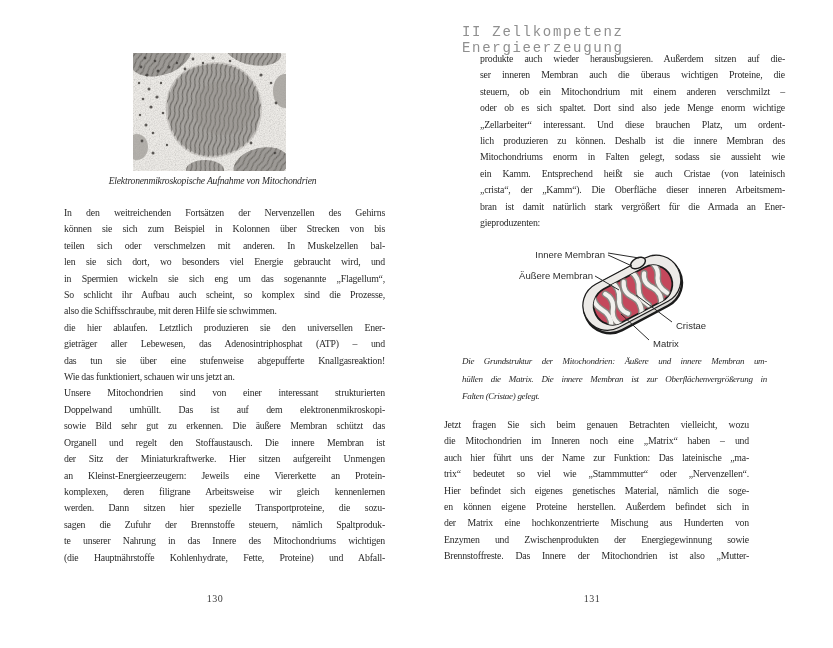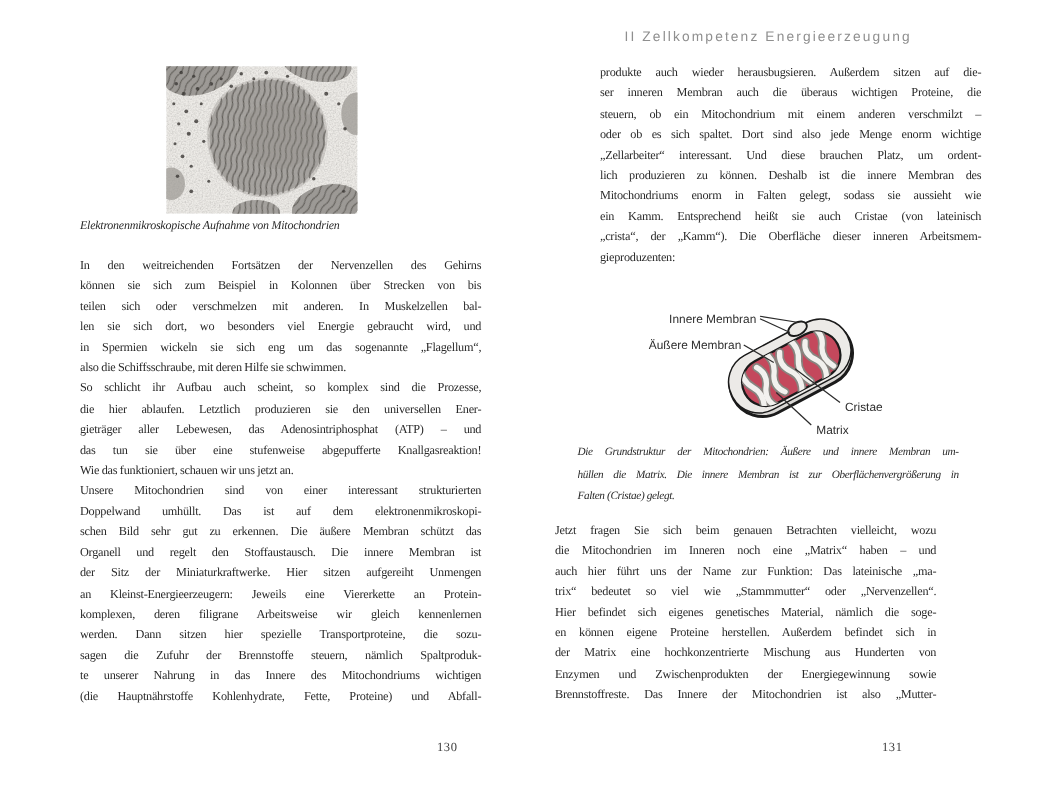--- a/index.html
+++ b/index.html
@@ -12,24 +12,24 @@
   .body-text { font-size:9.8px; line-height:16.4px; letter-spacing:-0.2px;
                word-spacing:-0.2px; color:#2a2a2a; }
   .tline { text-align:justify; text-align-last:justify; -moz-text-align-last:justify; }
   .tline.short { text-align-last:left; -moz-text-align-last:left; }
 
   .caption { font-style:italic; font-size:9px; letter-spacing:-0.3px;
              line-height:17.6px; color:#2a2a2a; }
   .caption-single { font-style:italic; font-size:9.6px; letter-spacing:-0.2px;
                     line-height:16px; color:#2a2a2a; }
 
-  .running-header { font-family:Liberation Sans, sans-serif; font-size:11px;
-                    letter-spacing:1.7px; color:#8f8f8f; text-align:center; }
-
-  .page-number { font-size:10px; color:#3c3c3c; text-align:right; letter-spacing:0.5px; }
+  .running-header { font-family:Liberation Mono, monospace; font-size:14px;
+                    letter-spacing:1.7px; color:#8f8f8f; text-align:left; }
+
+  .page-number { font-size:10px; color:#3c3c3c; text-align:center; letter-spacing:0.5px; }
 
   .diagram-label { font-family:"Liberation Sans", sans-serif; font-size:9.5px; fill:#2d2d2d; }
 </style>
 </head>
 <body>
 
 <div class="spread">
 
   <div>
 
@@ -103,37 +103,37 @@
         <circle cx="142" cy="100" r="1.3"></circle>
           <circle cx="52" cy="16" r="1.4"></circle>
           <circle cx="44" cy="10" r="1.2"></circle>
         <circle cx="36" cy="14" r="1.5"></circle>
           <circle cx="22" cy="8" r="1.3"></circle>
           <circle cx="12" cy="5" r="1.4"></circle>
       </g>
       <rect width="153" height="118" filter="url(#grain)" opacity="0.45"></rect>
     </svg>
 
-    <div class="abs caption-single" style="left:64px; top:173px; width:321px;">Elektronenmikroskopische Aufnahme von Mitochondrien</div>
+    <div class="abs caption-single" style="left:52px; top:173px; width:321px;text-align:center;">Elektronenmikroskopische Aufnahme von Mitochondrien</div>
 
     <div class="abs body-text" style="left:64px; top:205px; width:321px;">
         <div class="tline">In den weitreichenden Fortsätzen der Nervenzellen des Gehirns</div>
         <div class="tline">können sie sich zum Beispiel in Kolonnen über Strecken von bis</div>
         <div class="tline">teilen sich oder verschmelzen mit anderen. In Muskelzellen bal-</div>
         <div class="tline">len sie sich dort, wo besonders viel Energie gebraucht wird, und</div>
         <div class="tline">in Spermien wickeln sie sich eng um das sogenannte „Flagellum“,</div>
+        <div class="tline">So schlicht ihr Aufbau auch scheint, so komplex sind die Prozesse,</div>
         <div class="tline short">also die Schiffsschraube, mit deren Hilfe sie schwimmen.</div>
-        <div class="tline">So schlicht ihr Aufbau auch scheint, so komplex sind die Prozesse,</div>
         <div class="tline">die hier ablaufen. Letztlich produzieren sie den universellen Ener-</div>
         <div class="tline">gieträger aller Lebewesen, das Adenosintriphosphat (ATP) – und</div>
         <div class="tline">das tun sie über eine stufenweise abgepufferte Knallgasreaktion!</div>
         <div class="tline short">Wie das funktioniert, schauen wir uns jetzt an.</div>
         <div class="tline">Unsere Mitochondrien sind von einer interessant strukturierten</div>
         <div class="tline">Doppelwand umhüllt. Das ist auf dem elektronenmikroskopi-</div>
-        <div class="tline">schen Bild sehr gut zu erkennen. Die äußere Membran schützt das</div>
+        <div class="tline">sowie Bild sehr gut zu erkennen. Die äußere Membran schützt das</div>
         <div class="tline">Organell und regelt den Stoffaustausch. Die innere Membran ist</div>
         <div class="tline">der Sitz der Miniaturkraftwerke. Hier sitzen aufgereiht Unmengen</div>
         <div class="tline">an Kleinst-Energieerzeugern: Jeweils eine Viererkette an Protein-</div>
         <div class="tline">komplexen, deren filigrane Arbeitsweise wir gleich kennenlernen</div>
         <div class="tline">werden. Dann sitzen hier spezielle Transportproteine, die sozu-</div>
         <div class="tline">sagen die Zufuhr der Brennstoffe steuern, nämlich Spaltproduk-</div>
         <div class="tline">te unserer Nahrung in das Innere des Mitochondriums wichtigen</div>
         <div class="tline">(die Hauptnährstoffe Kohlenhydrate, Fette, Proteine) und Abfall-</div>
       </div>
 
@@ -147,20 +147,21 @@
     <div class="abs body-text" style="left:462px; top:51px; width:305px;margin-left:18px;">
         <div class="tline">produkte auch wieder herausbugsieren. Außerdem sitzen auf die-</div>
         <div class="tline">ser inneren Membran auch die überaus wichtigen Proteine, die</div>
         <div class="tline">steuern, ob ein Mitochondrium mit einem anderen verschmilzt –</div>
         <div class="tline">oder ob es sich spaltet. Dort sind also jede Menge enorm wichtige</div>
         <div class="tline">„Zellarbeiter“ interessant. Und diese brauchen Platz, um ordent-</div>
         <div class="tline">lich produzieren zu können. Deshalb ist die innere Membran des</div>
         <div class="tline">Mitochondriums enorm in Falten gelegt, sodass sie aussieht wie</div>
         <div class="tline">ein Kamm. Entsprechend heißt sie auch Cristae (von lateinisch</div>
         <div class="tline">„crista“, der „Kamm“). Die Oberfläche dieser inneren Arbeitsmem-</div>
+        <div class="tline">bran ist damit natürlich stark vergrößert für die Armada an Ener-</div>
         <div class="tline short">gieproduzenten:</div>
       </div>
 
     <svg class="abs" style="left:462px; top:238px;" width="305" height="114" viewBox="0 0 305 114" aria-hidden="true">
       <defs>
         <clipPath id="matrixClip">
             <rect x="-42" y="-19" width="84" height="38" rx="19"></rect>
           </clipPath>
         <g id="fingers" fill="none" stroke-linecap="round">
           <path d="M-35,-22 Q-40,-10 -34,-1 Q-28,8 -35,20"></path>

